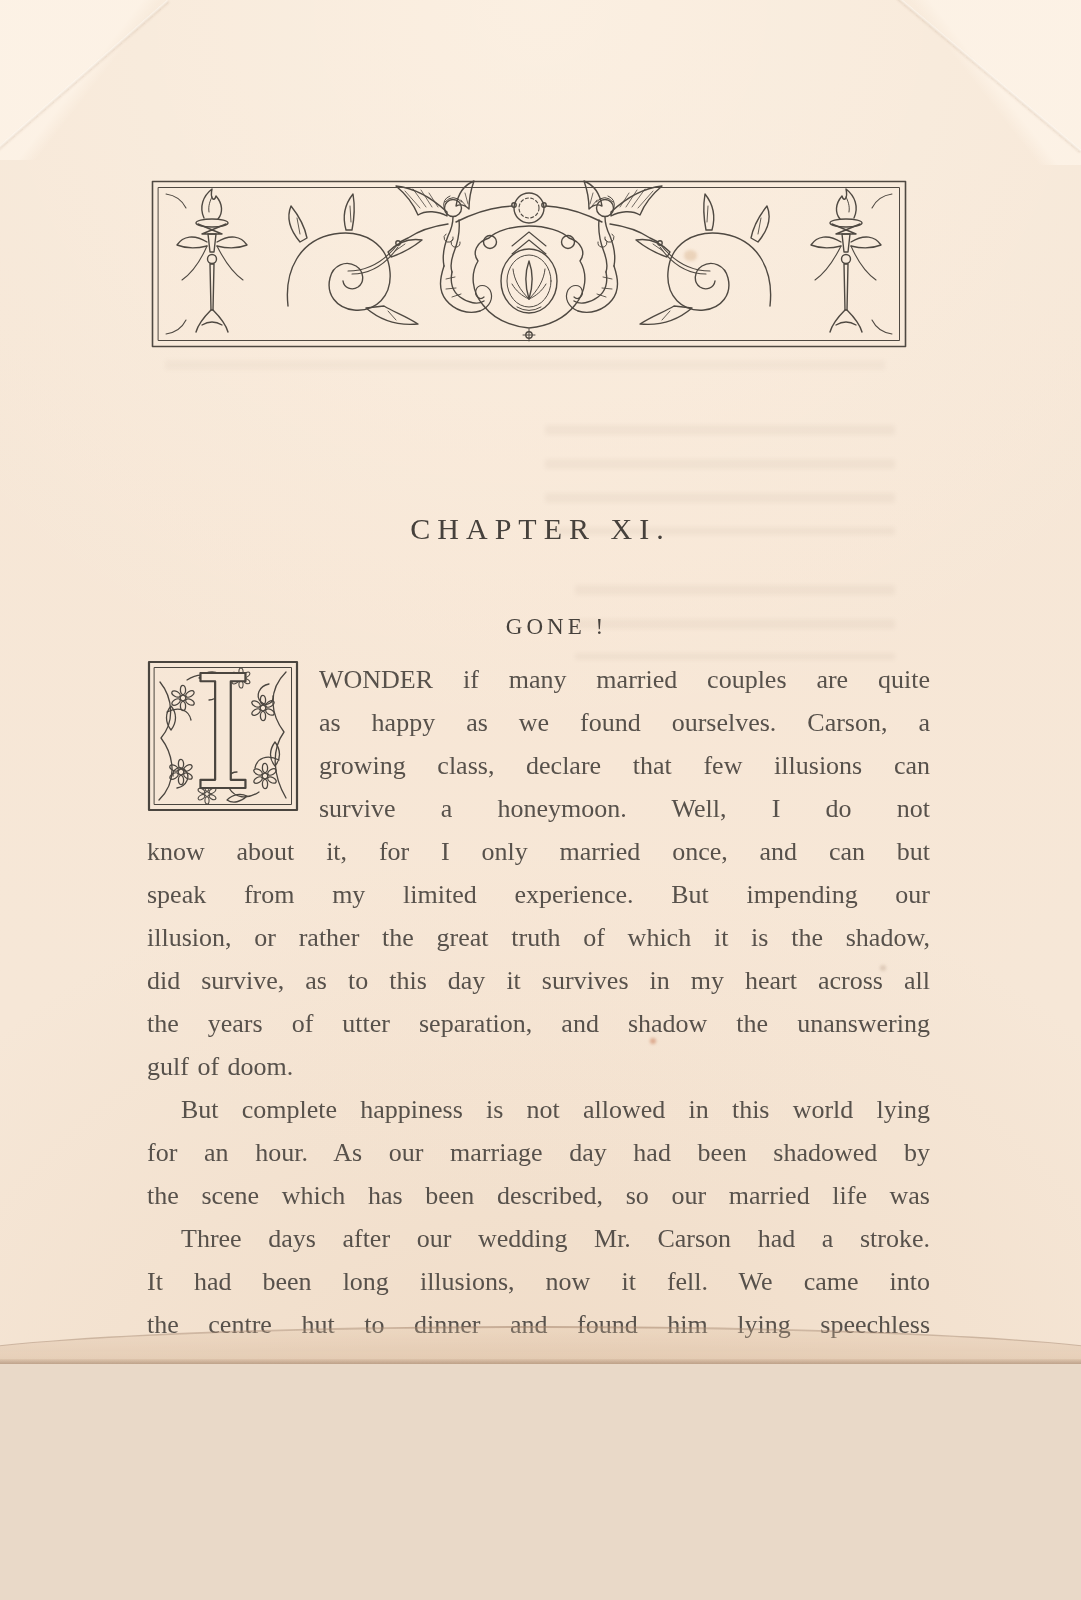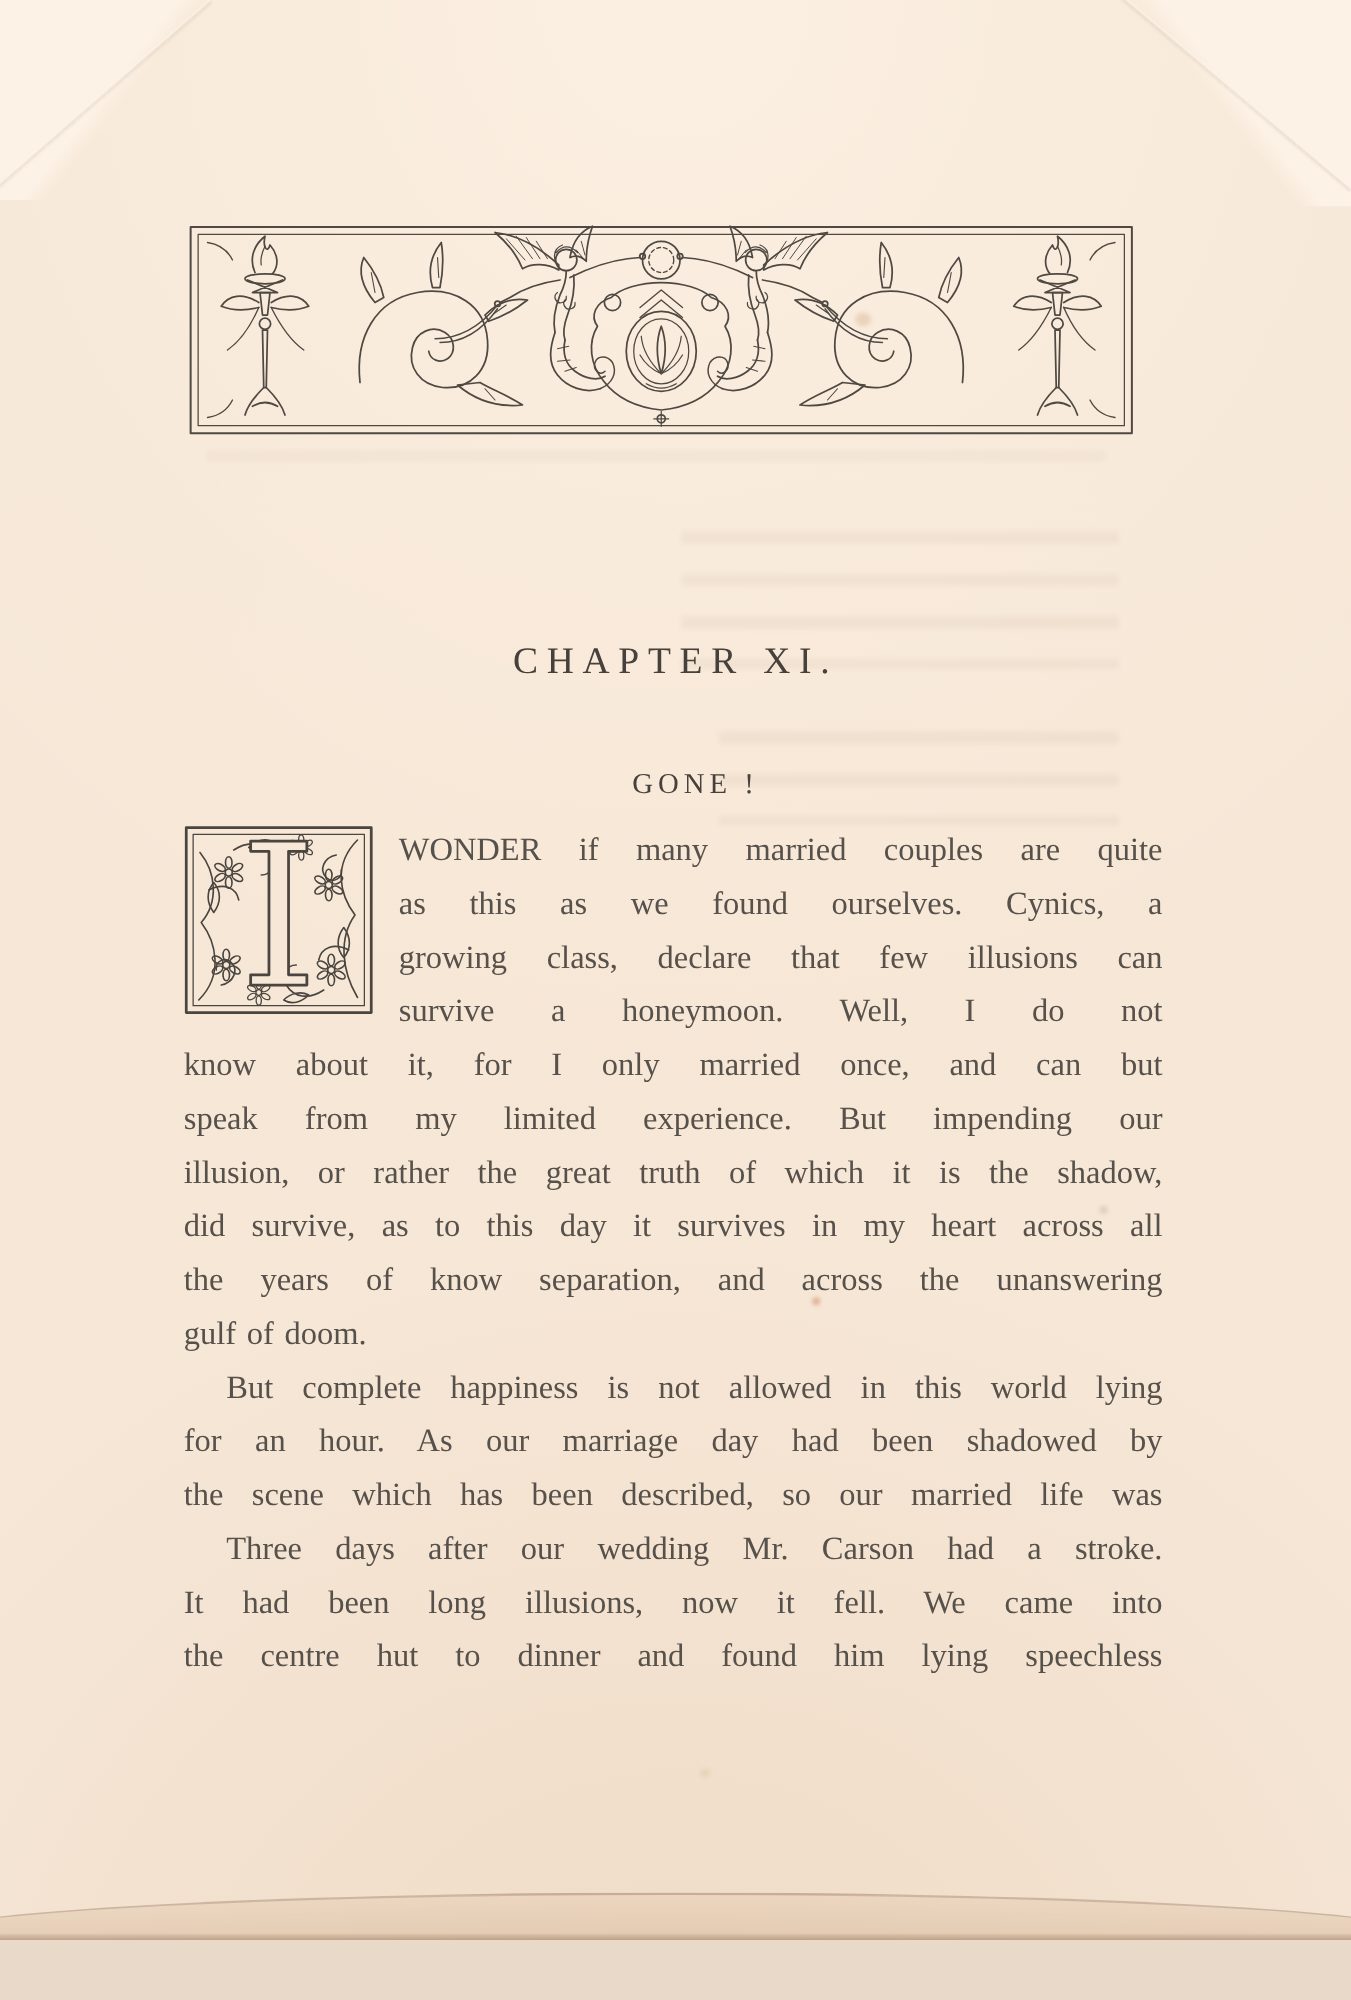--- a/index.html
+++ b/index.html
@@ -4,21 +4,21 @@
 <style>
   :root{
     --paper:#f6e7d7;
     --ink:#57514b;
     --head:#46413c;
     --line:#4f4942;
   }
   html,body{margin:0;padding:0;background:#e9d9c8;}
   .page{
     position:relative;
-    width:1081px;height:1552px;
+    width:1081px;height:1364px;
     margin:0 auto;
     overflow:hidden;
     background:
       radial-gradient(120% 90% at 50% 0%, rgba(255,246,234,.55), rgba(255,246,234,0) 60%),
       radial-gradient(85% 60% at 50% 45%, rgba(249,230,212,.45), rgba(249,230,212,0) 75%),
       radial-gradient(110% 70% at 50% 108%, rgba(226,196,166,.35), rgba(226,196,166,0) 65%),
       var(--paper);
     font-family:"Liberation Serif","DejaVu Serif",serif;
     color:var(--ink);
   }
@@ -216,28 +216,28 @@
         <use href="#flw" transform="translate(116,48)"></use>
         <use href="#flw" transform="translate(34,112)"></use>
         <use href="#flw" transform="translate(118,116)"></use>
         <use href="#flw" transform="translate(60,134) scale(.8)"></use>
         <use href="#flw" transform="translate(94,18) scale(.8)"></use>
         <text x="76" y="128" text-anchor="middle" font-size="158" font-family="DejaVu Serif, Liberation Serif, serif" fill="#f6e7d7" stroke="#4a453f" stroke-width="2.2">I</text>
       </svg>
     </div>
 
     <div class="line j">WONDER if many married couples are quite</div>
-    <div class="line j">as this as we found ourselves.  Cynics, a</div>
+    <div class="line j">as happy as we found ourselves.  Carson, a</div>
     <div class="line j">growing class, declare that few illusions can</div>
     <div class="line j">survive a honeymoon.  Well, I do not</div>
     <div class="line j">know about it, for I only married once, and can but</div>
     <div class="line j">speak from my limited experience.  But impending our</div>
     <div class="line j">illusion, or rather the great truth of which it is the shadow,</div>
     <div class="line j">did survive, as to this day it survives in my heart across all</div>
-    <div class="line j">the years of know separation, and across the unanswering</div>
+    <div class="line j">the years of utter separation, and shadow the unanswering</div>
     <div class="line l">gulf of doom.</div>
 
     <div class="line j ind">But complete happiness is not allowed in this world lying</div>
     <div class="line j">for an hour.  As our marriage day had been shadowed by</div>
     <div class="line j">the scene which has been described, so our married life was</div>
 
     <div class="line j ind">Three days after our wedding Mr. Carson had a stroke.</div>
     <div class="line j">It had been long illusions, now it fell.  We came into</div>
     <div class="line j">the centre hut to dinner and found him lying speechless</div>
   </div>

